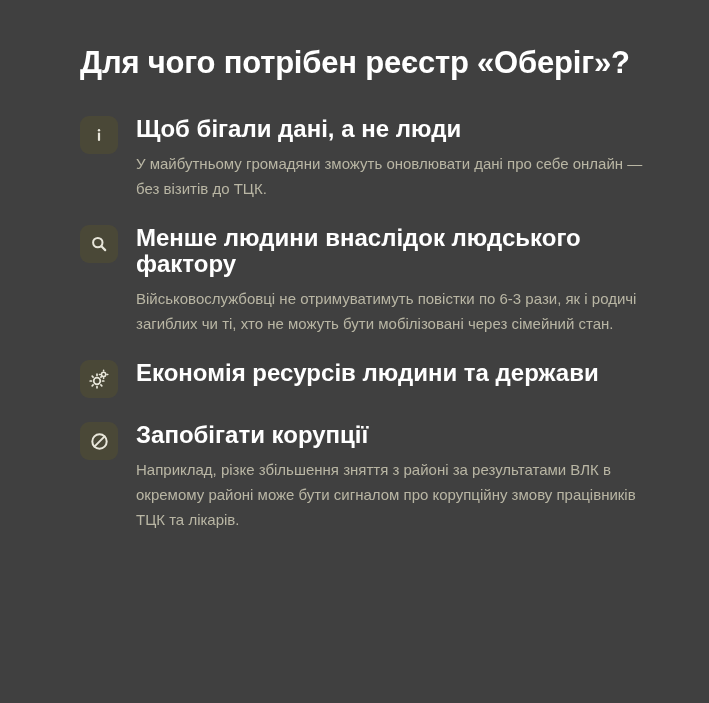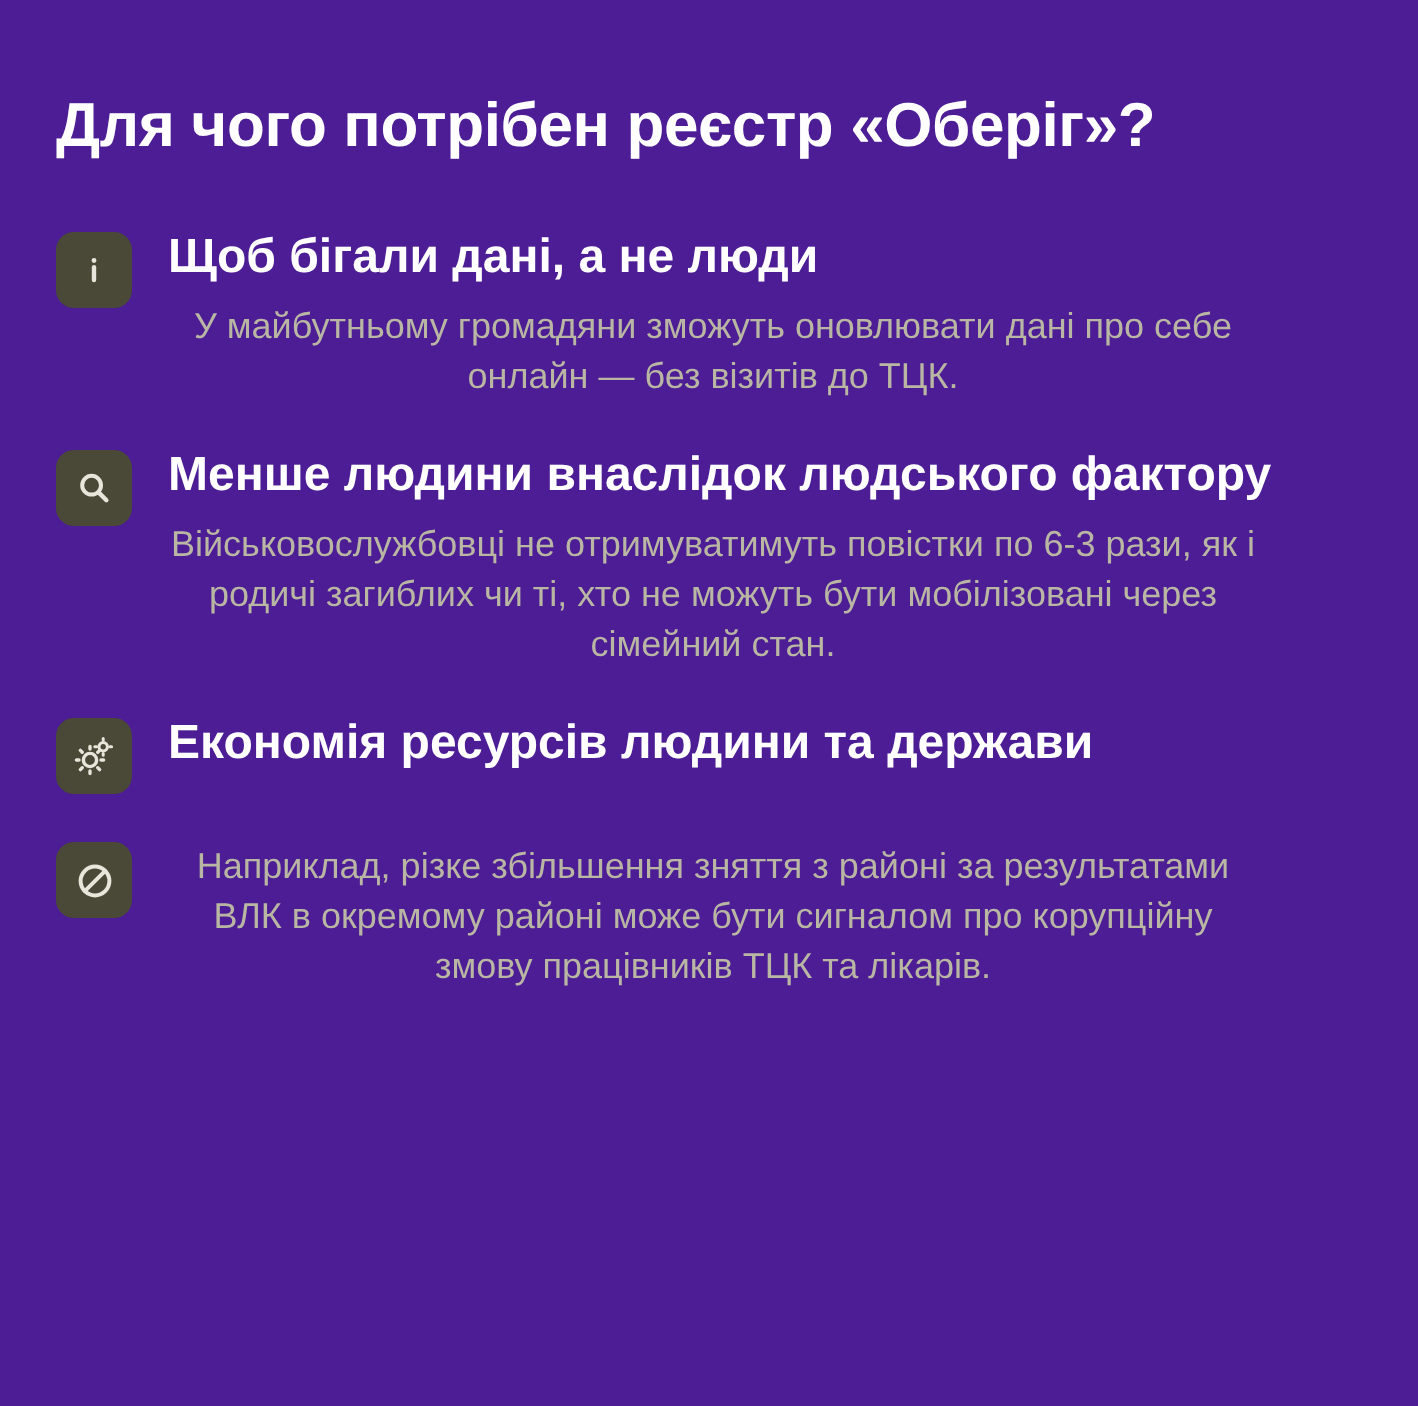--- a/index.html
+++ b/index.html
@@ -11,22 +11,22 @@
     height: 703px;
     background: #2b2a20;
     font-family: "Liberation Sans", sans-serif;
     overflow: hidden;
   }
   .card {
     position: relative;
     width: 709px;
     height: 703px;
     box-sizing: border-box;
-    padding: 42px 56px 0 28px;
-    background: #4c1d95;
+    padding: 42px 56px 0 80px;
+    background: #404040;
   }
   .title {
     color: #ffffff;
     font-size: 31px;
     line-height: 42px;
     font-weight: bold;
     letter-spacing: -0.2px;
     margin: 0 0 30px 0;
     max-width: 560px;
   }
@@ -59,25 +59,24 @@
   }
   .item-heading {
     color: #ffffff;
     font-size: 24px;
     line-height: 26px;
     font-weight: bold;
     margin: 0 0 9px 0;
   }
   .item-text {
     color: #b9b6a4;
-    font-size: 18px;
+    font-size: 15px;
     line-height: 25px;
     margin: 0;
     max-width: 540px;
-    text-align: center;
   }
   .item:nth-child(1) .item-text,
   .item:nth-child(2) .item-text,
   .item:nth-child(3) .item-text,
   .item:nth-child(4) .item-text {
     max-width: 545px;
   }
 </style>
 </head>
 <body>
@@ -133,18 +132,19 @@
     </div>
 
     <div class="item">
       <div class="icon-box">
         <svg width="21" height="21" viewBox="0 0 21 21" fill="none" aria-hidden="true">
           <circle cx="10.5" cy="10.5" r="7.2" stroke="#e8e6da" stroke-width="2"></circle>
           <path d="M5.4 15.6 L15.6 5.4" stroke="#e8e6da" stroke-width="2" stroke-linecap="round"></path>
         </svg>
       </div>
       <div class="item-body">
+        <p class="item-heading">Запобігати корупції</p>
         <p class="item-text">Наприклад, різке збільшення зняття з районі за результатами ВЛК в окремому районі може бути сигналом про корупційну змову працівників ТЦК та лікарів.</p>
       </div>
     </div>
 
   </div>
 </div>
 
 </body></html>

